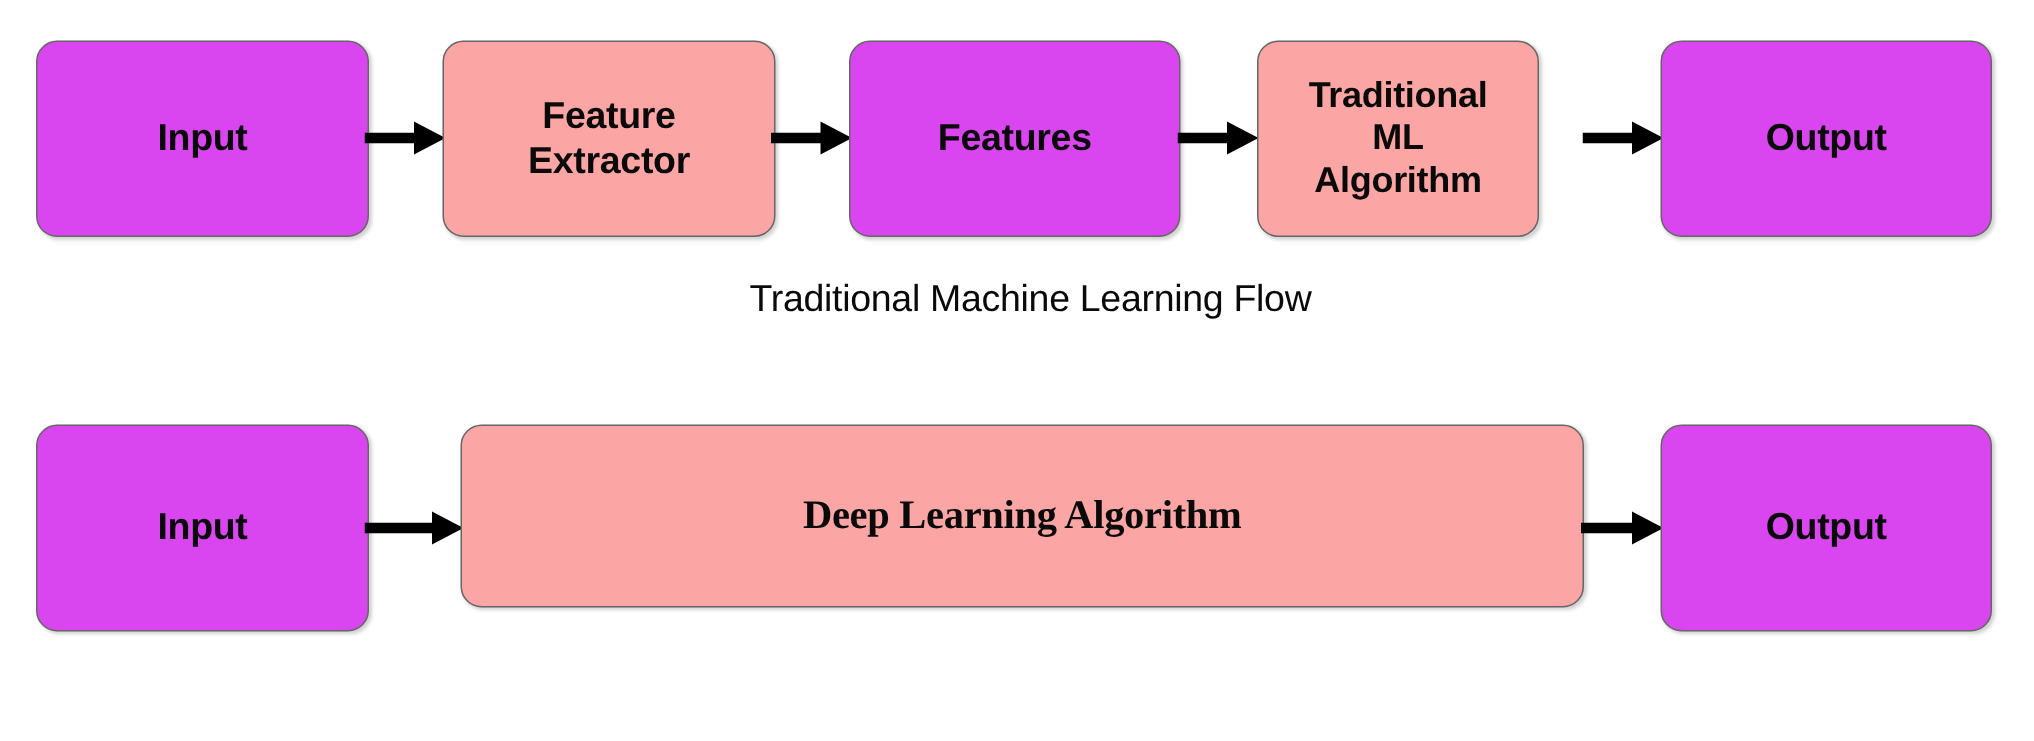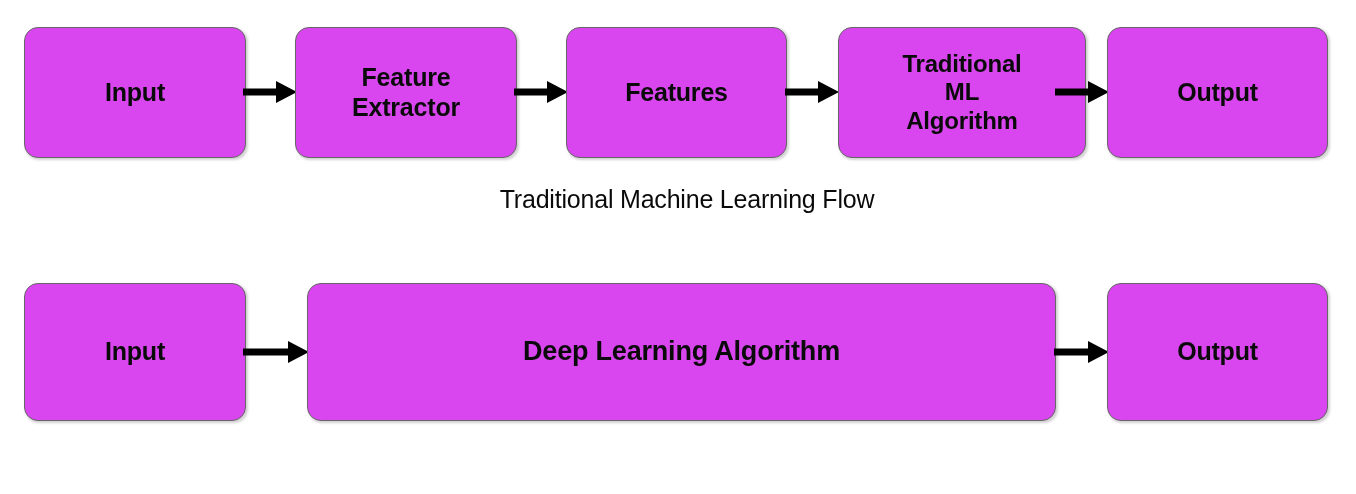--- a/index.html
+++ b/index.html
@@ -42,38 +42,38 @@
     display: flex;
     align-items: center;
     justify-content: center;
     text-align: center;
     font-weight: bold;
     letter-spacing: -0.2px;
     line-height: 1.18;
     box-shadow: 1.5px 1.5px 2.5px rgba(0,0,0,0.18);
   }
   .node.neutral { background: #d946ef; }
-  .node.accent  { background: #d946ef; }
+  .node.accent  { background: #fca5a5; }
 
   .node-label {
     display: block;
     width: 100%;
     white-space: pre-line;
   }
 
   
   .n-input-1    { left: 24px;   top: 0;  width: 222px; height: 131px; font-size: 25px; }
   .n-fextract   { left: 295px;  top: 0;  width: 222px; height: 131px; font-size: 25px; }
   .n-features   { left: 566px;  top: 0;  width: 221px; height: 131px; font-size: 25px; }
-  .n-mlalgo     { left: 838px;  top: 0;  width: 248px; height: 131px; font-size: 24px; }
+  .n-mlalgo     { left: 838px;  top: 0;  width: 188px; height: 131px; font-size: 24px; }
   .n-output-1   { left: 1107px; top: 0;  width: 221px; height: 131px; font-size: 25px; }
 
   
   .n-input-2    { left: 24px;   top: 0;  width: 222px; height: 138px; font-size: 25px; }
-  .n-dlalgo     { left: 307px;  top: 0;  width: 749px; height: 138px; font-size: 27px; }
+  .n-dlalgo     { left: 307px;  top: 0;  width: 749px; height: 122px; font-size: 27px; font-family: Liberation Serif, serif; }
   .n-output-2   { left: 1107px; top: 0;  width: 221px; height: 138px; font-size: 25px; }
 
   
   .arrow {
     position: absolute;
     height: 26px;
     display: block;
   }
   .arrow svg { display: block; }
 

